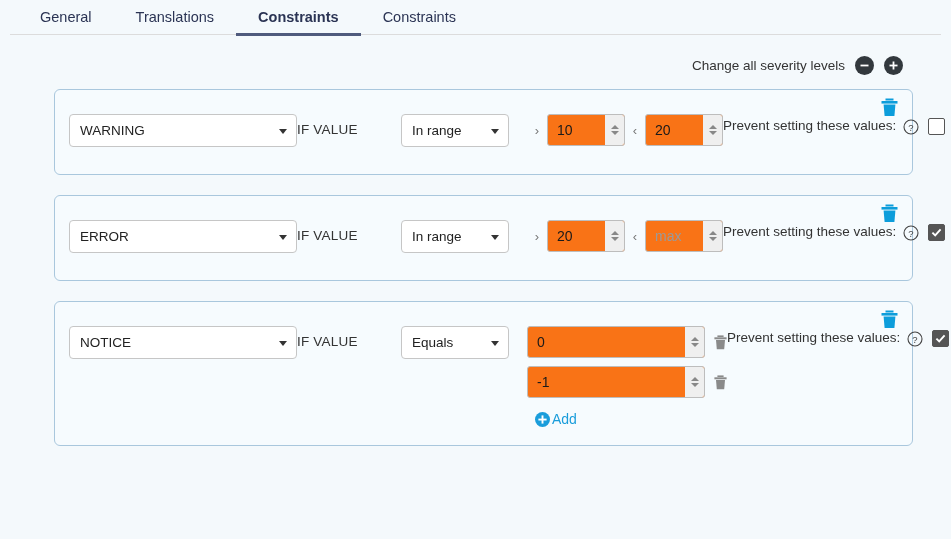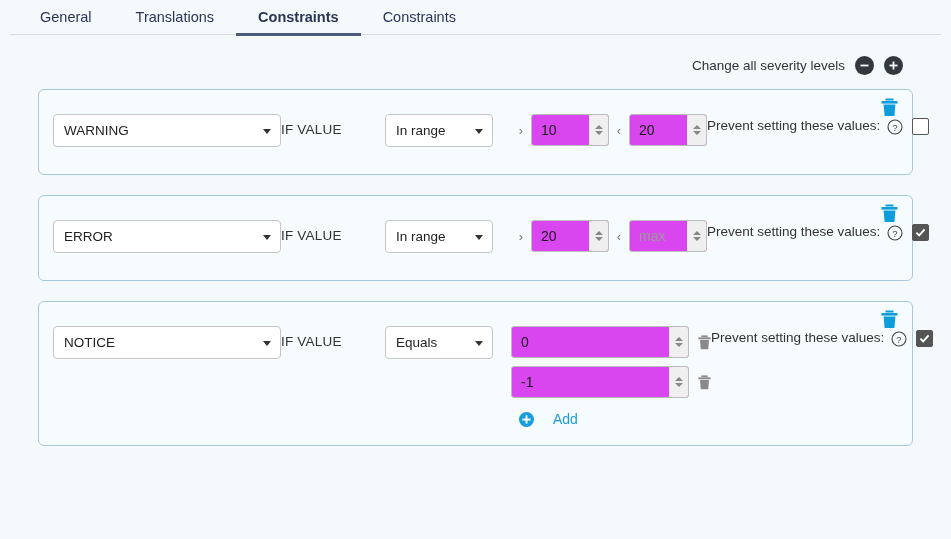--- a/index.html
+++ b/index.html
@@ -76,20 +76,21 @@
   
   .cards { padding: 0 38px; }
   .card {
     position: relative;
     border: 1px solid #a9c7dd;
     border-radius: 6px;
     background: #f6fbfe;
     margin-bottom: 20px;
     padding: 14px 0 14px 0;
     min-height: 86px;
+    margin-left: 16px;
   }
   .card-row {
     display: flex;
     align-items: flex-start;
     padding: 0 14px;
   }
 
   .sel-cell { width: 228px; flex: none; padding-top: 10px; }
   .ifvalue {
     width: 104px; flex: none;
@@ -160,21 +161,21 @@
     width: 78px;
     height: 32px;
     flex: none;
   }
   .num-wrap.wide { width: 178px; }
   input.num {
     width: 100%;
     height: 100%;
     border: 1px solid #bdbdbd;
     border-radius: 3px;
-    background: #d946ef;
+    background: #f97316;
     font-family: "Liberation Sans", sans-serif;
     font-size: 14px;
     color: #1a1a1a;
     padding: 0 26px 0 9px;
     outline: none;
   }
   input.num::placeholder { color: #9a9a9a; }
   .spinner {
     position: absolute;
     right: 1px; top: 1px;
@@ -224,21 +225,21 @@
     flex: none;
   }
   .chk.checked { background: #555; border-color: #555; }
   .chk .mark { display: none; }
   .chk.checked .mark { display: block; }
 
   
   .add-link {
     display: inline-flex;
     align-items: center;
-    gap: 19px;
+    gap: 2px;
     margin-top: 13px;
     margin-left: 8px;
     color: #1a9ddb;
     font-size: 14px;
     cursor: pointer;
     user-select: none;
   }
   .add-circle { line-height: 0; }
 </style>
 </head>

